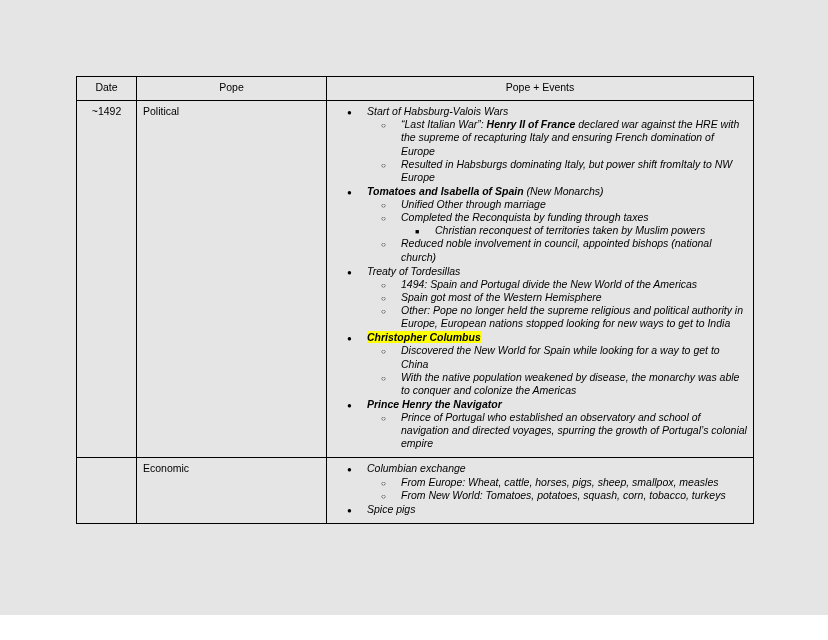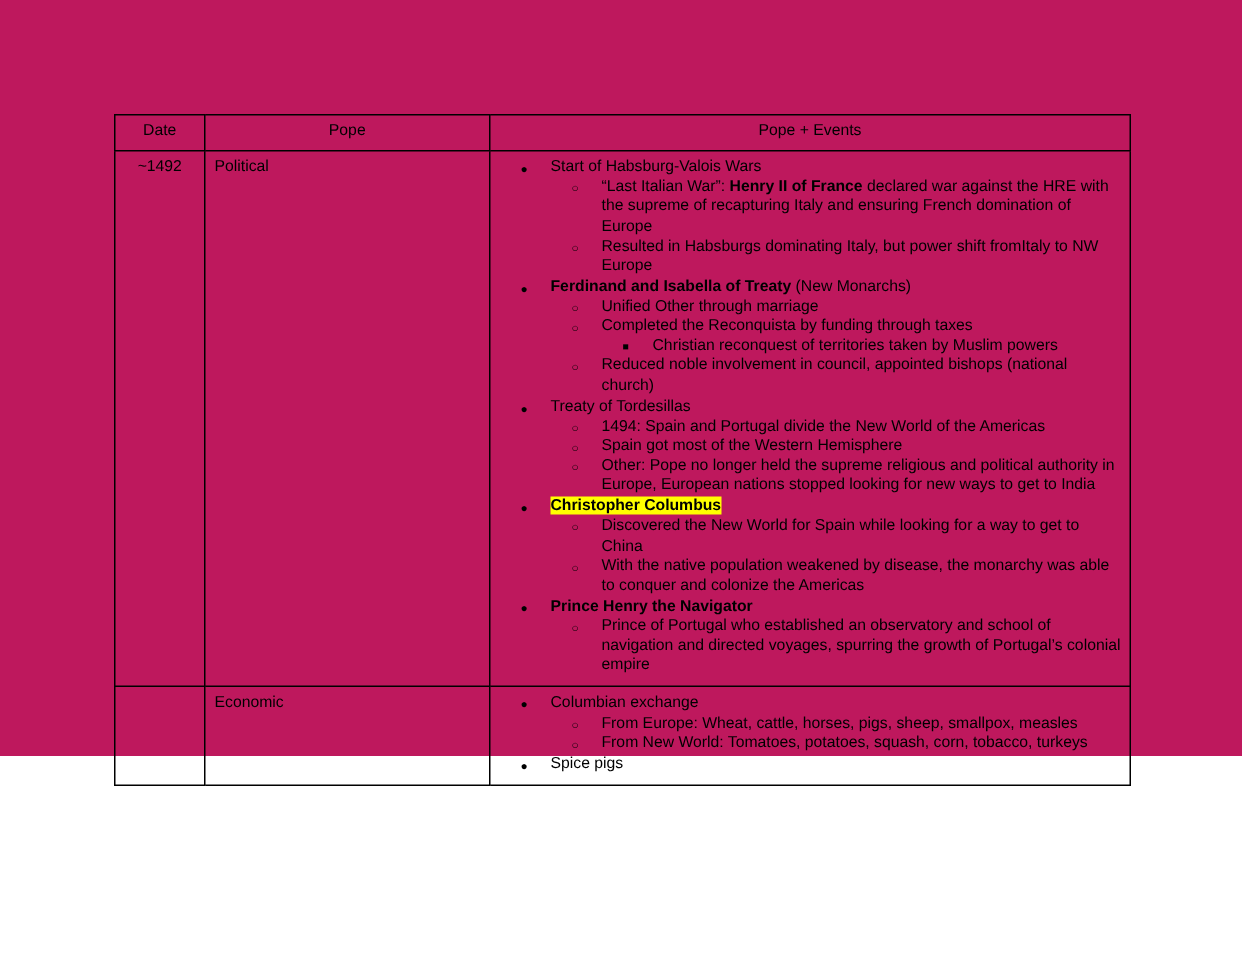--- a/index.html
+++ b/index.html
@@ -9,22 +9,22 @@
   }
   body {
     width: 828px;
     height: 640px;
     font-family: "Liberation Sans", sans-serif;
     color: #000000;
   }
   .page {
     position: relative;
     width: 828px;
-    height: 504px;
-    background: #be185d;
+    height: 615px;
+    background: #e5e5e5;
   }
   table.notes-table {
     position: absolute;
     left: 76px;
     top: 76px;
     width: 677px;
     border-collapse: collapse;
     table-layout: fixed;
   }
   table.notes-table td, table.notes-table th {
@@ -62,20 +62,21 @@
 
   ul.lvl1 {
     margin: 0;
     padding: 0 0 0 22px;
     list-style: none;
   }
   ul.lvl1 > li {
     position: relative;
     margin: 0 0 1px 0;
     padding-left: 12px;
+    font-style: italic;
   }
   ul.lvl1 > li::before {
     content: "\25CF";
     position: absolute;
     left: -8px;
     top: 0;
     font-size: 8px;
     line-height: 15px;
   }
   ul.lvl2 {
@@ -146,21 +147,21 @@
               <ul class="lvl2">
                 <li>
                   <span class="txt">“Last Italian War”: </span><span class="txt bold">Henry II of France</span><span class="txt"> declared war against the HRE with the supreme of recapturing Italy and ensuring French domination of Europe</span>
                 </li>
                 <li>
                   <span class="txt">Resulted in Habsburgs dominating Italy, but power shift fromItaly to NW Europe</span>
                 </li>
               </ul>
             </li>
             <li>
-              <span class="txt bold">Ferdinand and Isabella of Treaty</span><span class="txt"> (New Monarchs)</span>
+              <span class="txt bold">Tomatoes and Isabella of Spain</span><span class="txt"> (New Monarchs)</span>
               <ul class="lvl2">
                 <li>
                   <span class="txt">Unified Other through marriage</span>
                 </li>
                 <li>
                   <span class="txt">Completed the Reconquista by funding through taxes</span>
                   <ul class="lvl3">
                     <li>
                       <span class="txt">Christian reconquest of territories taken by Muslim powers</span>
                     </li>

